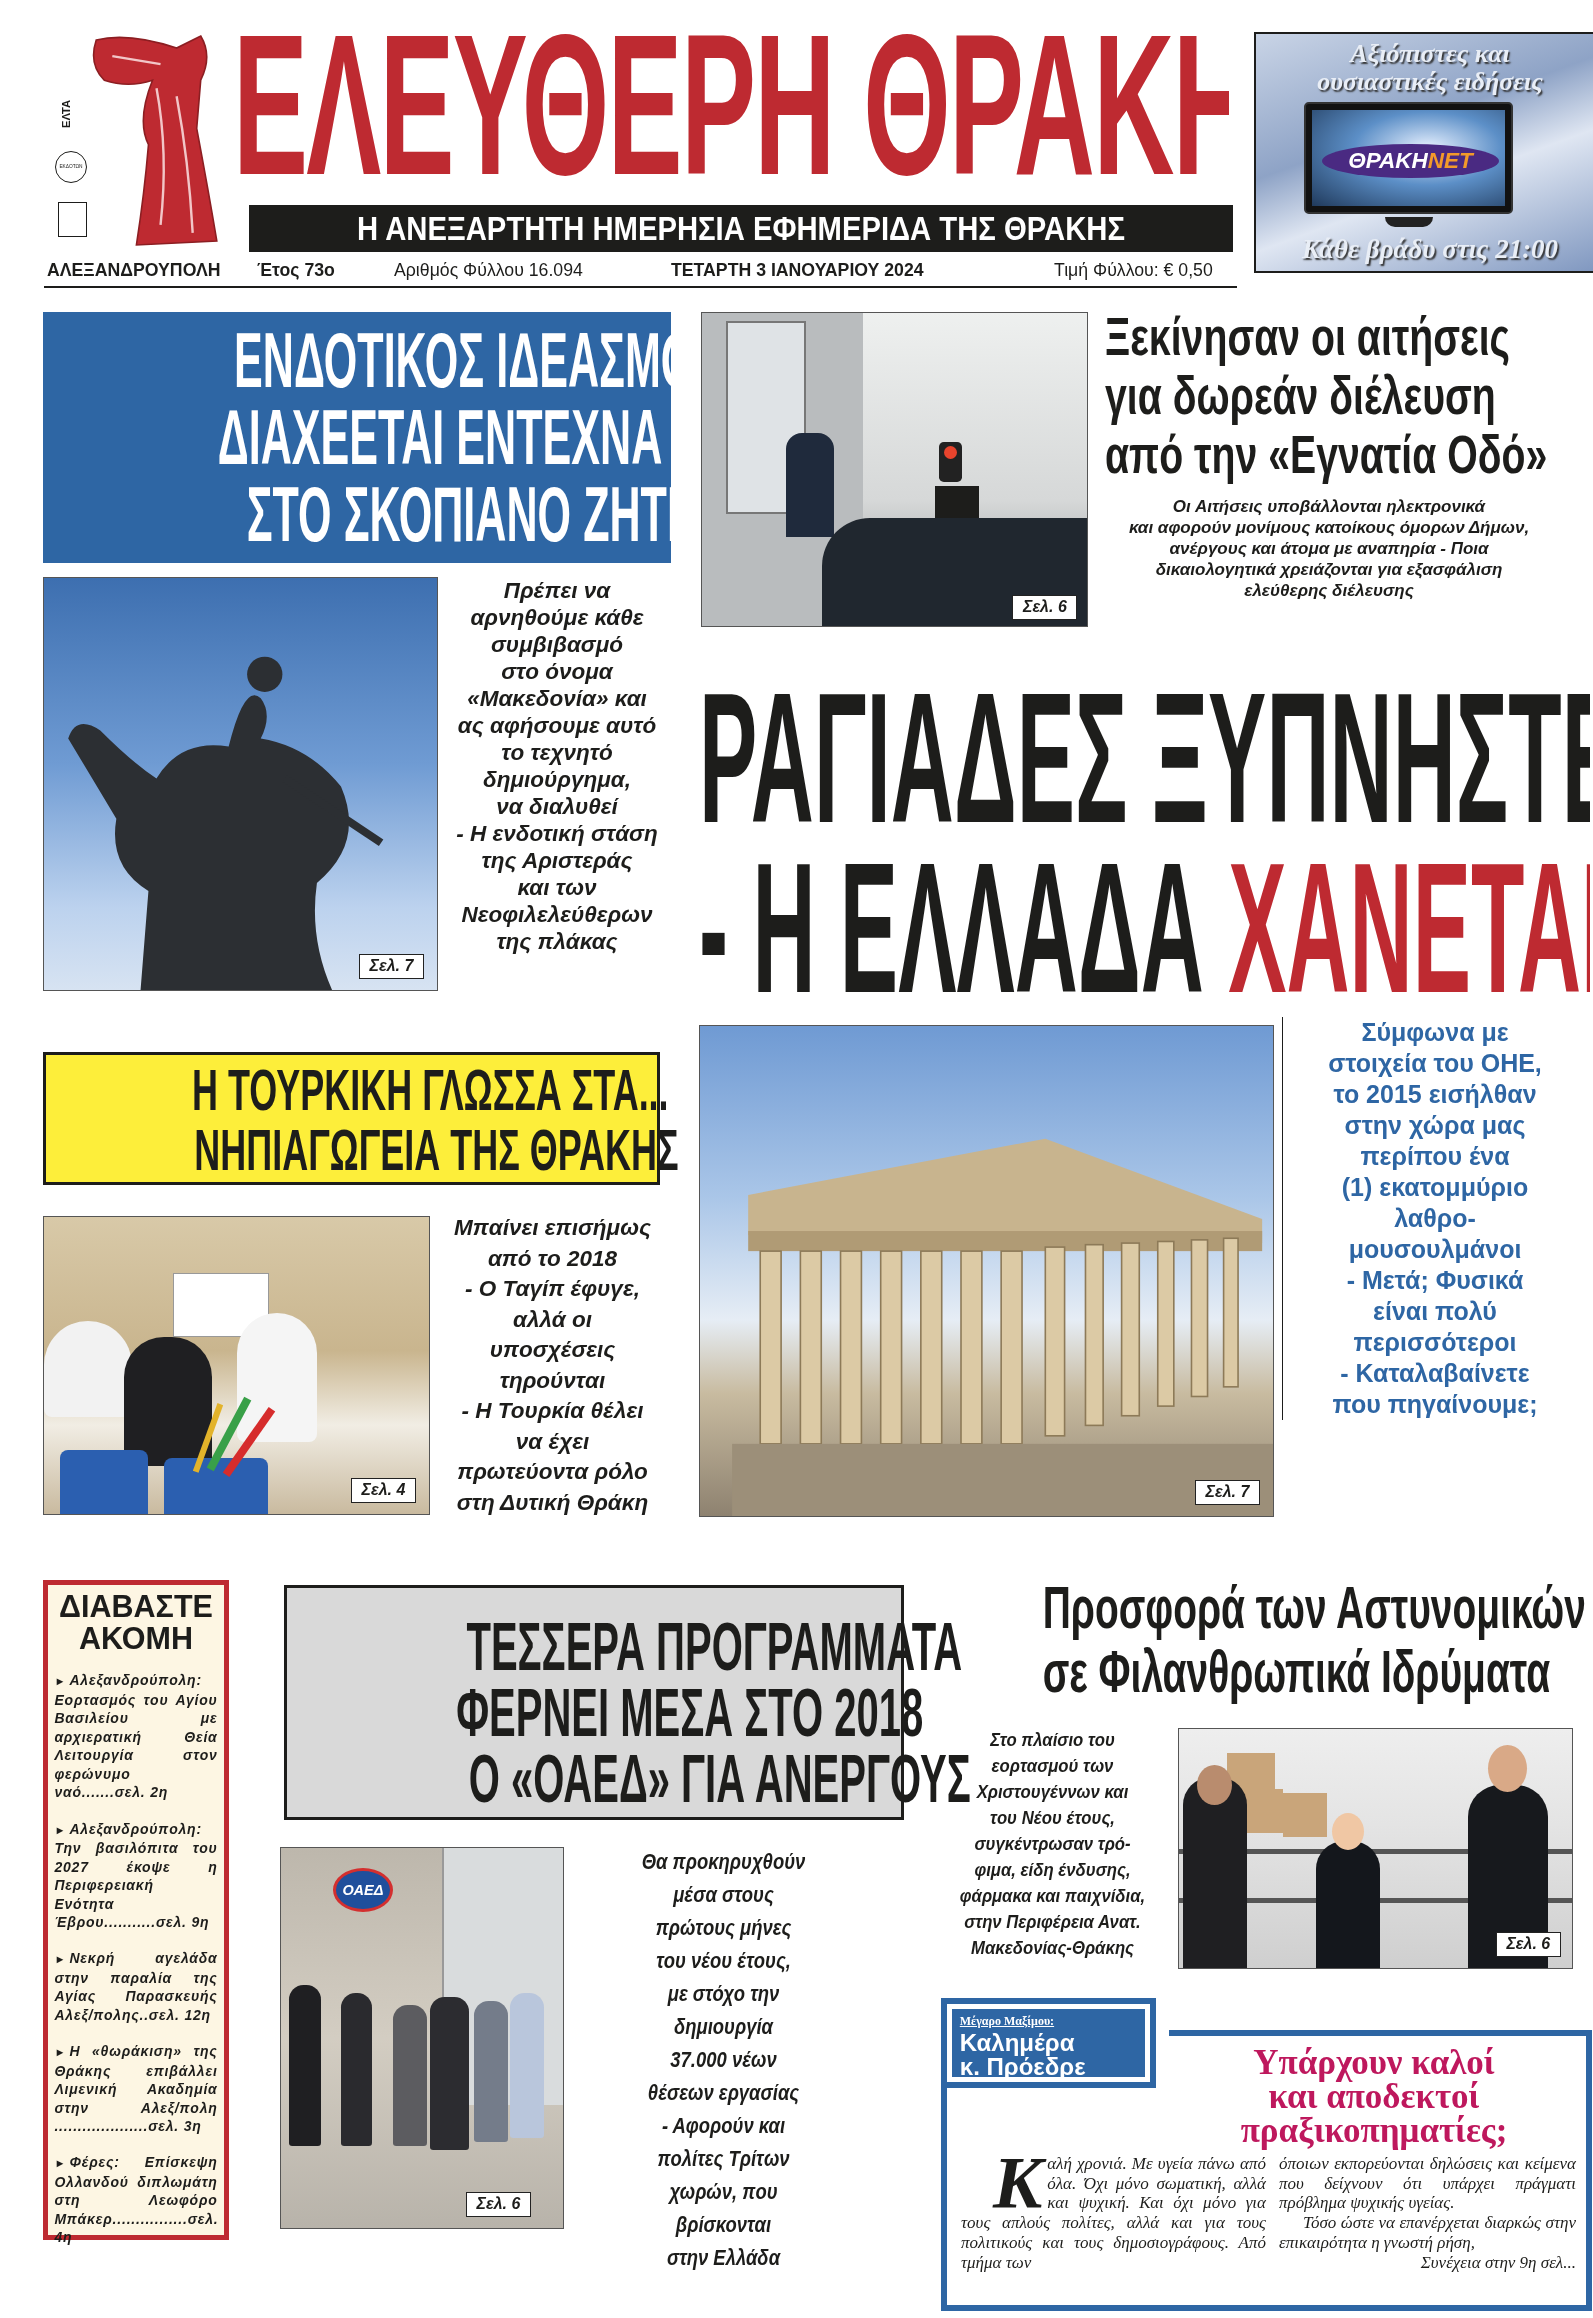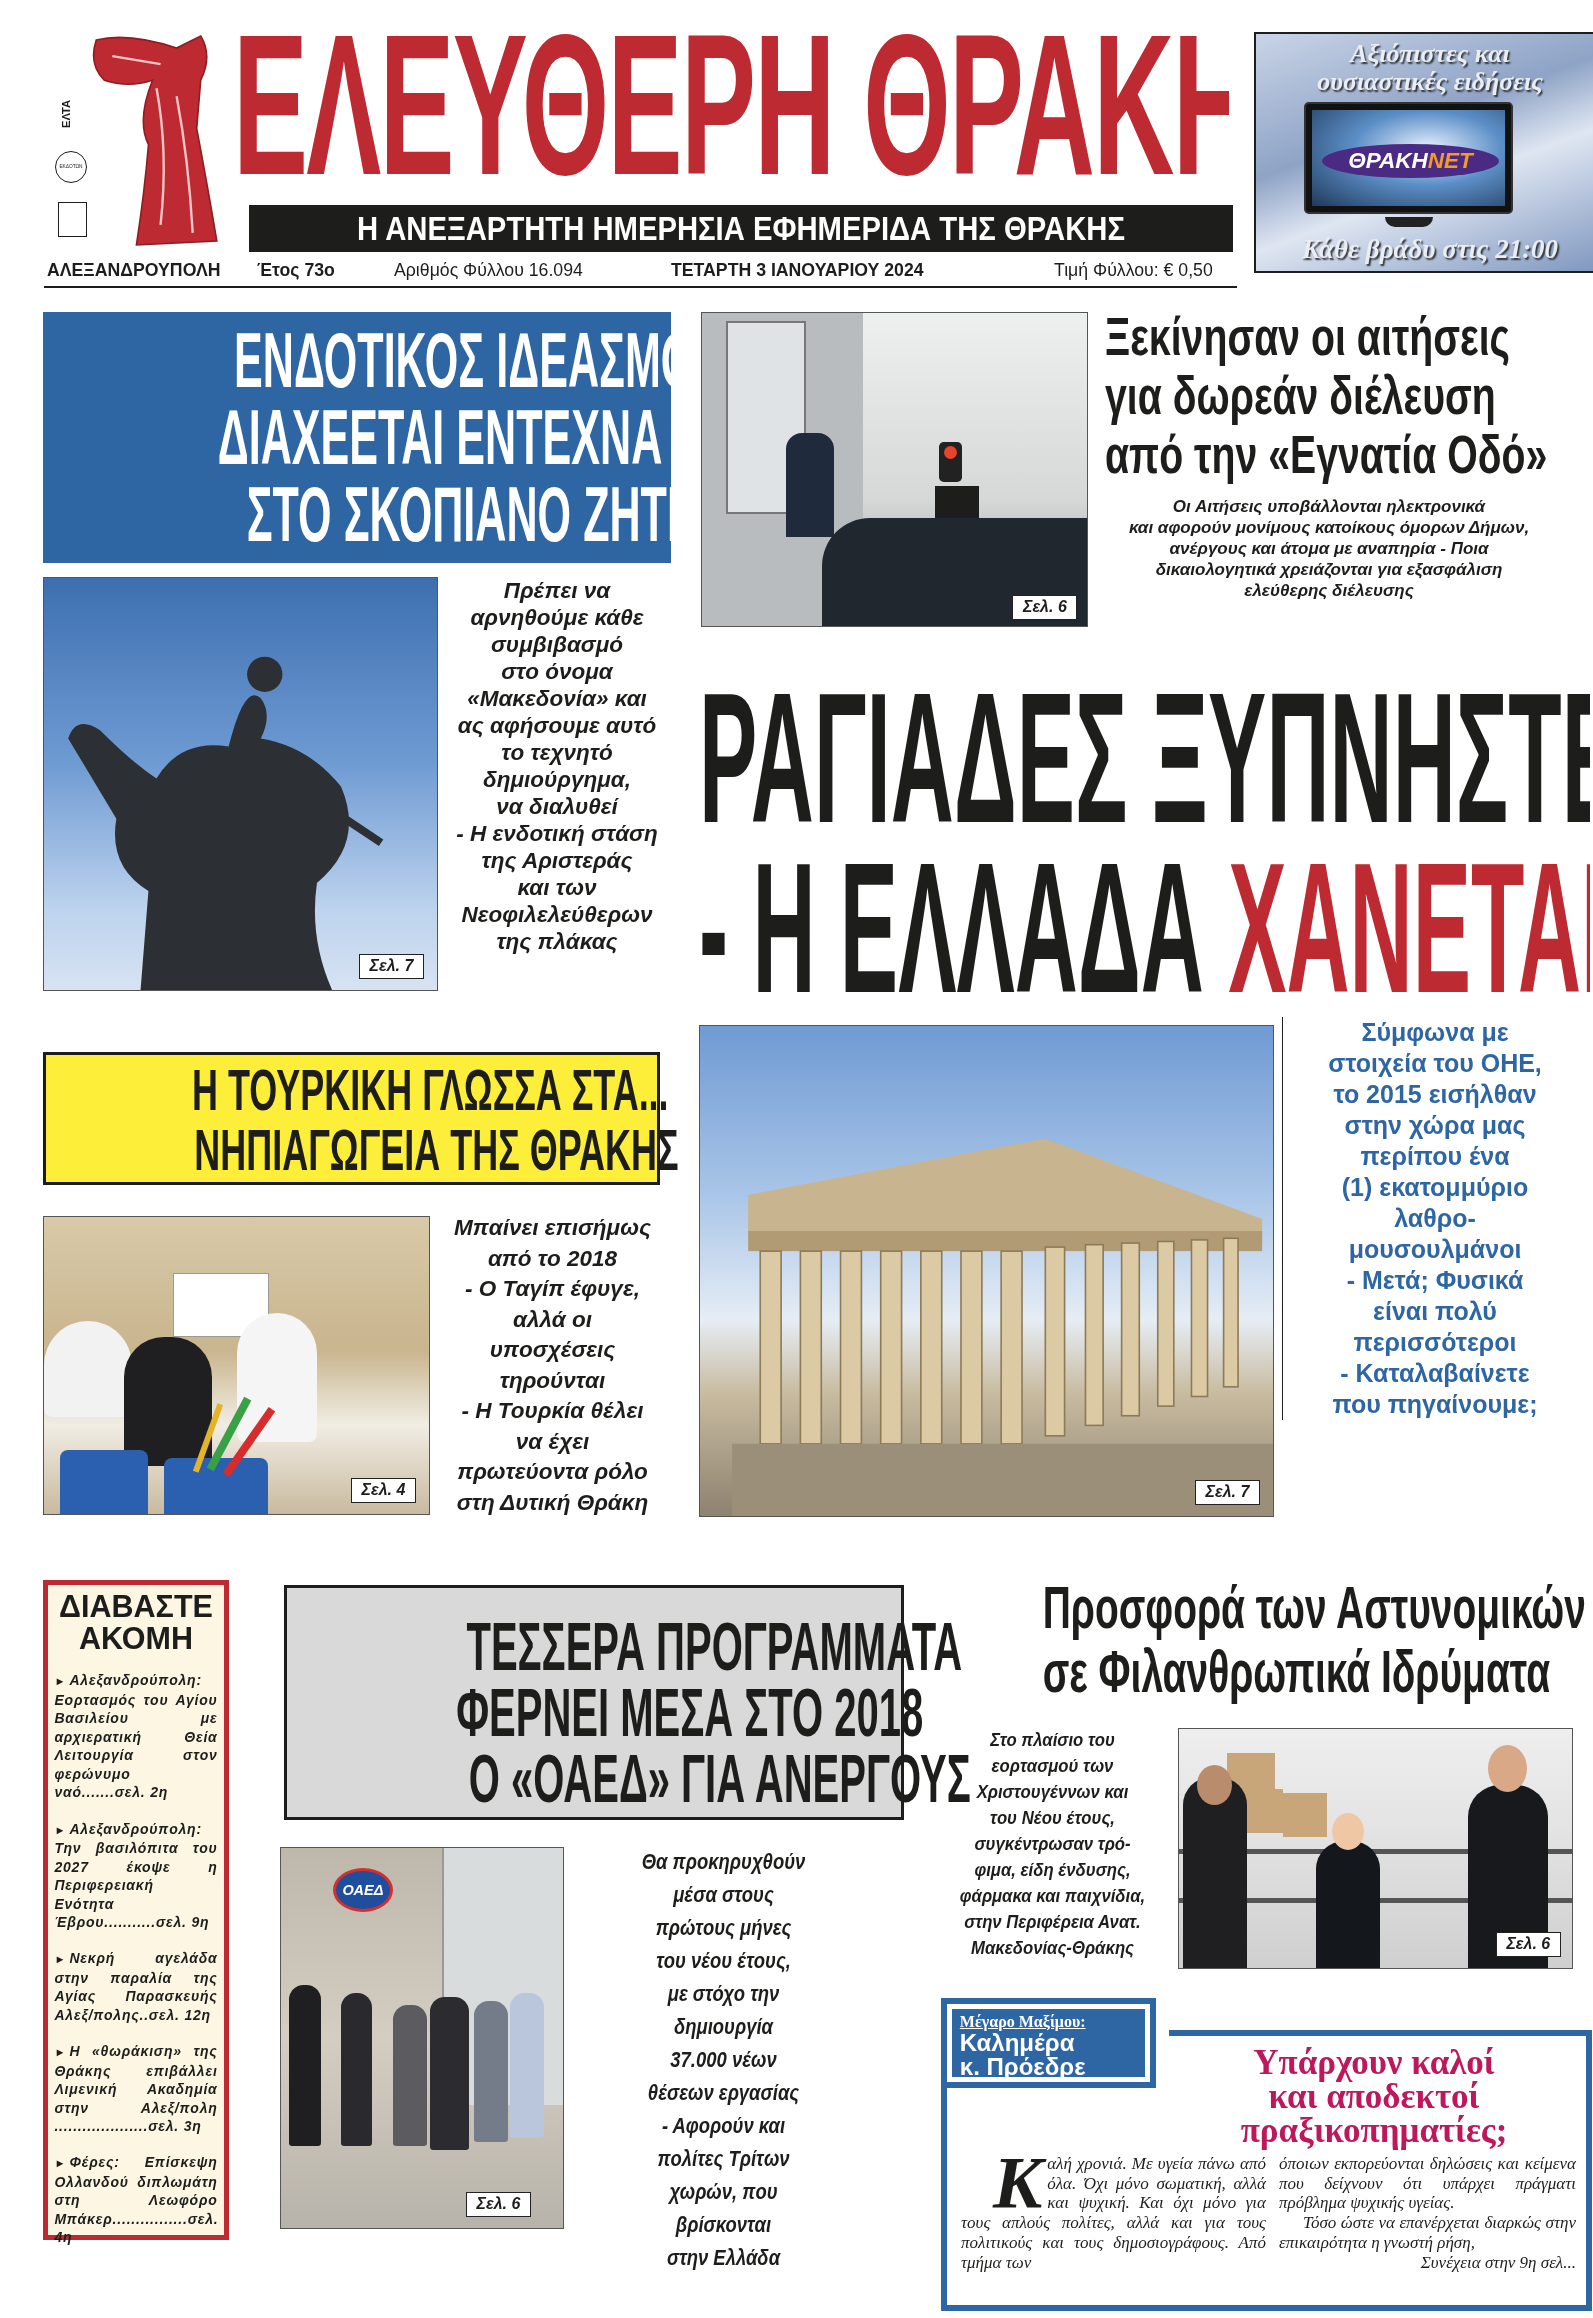--- a/index.html
+++ b/index.html
@@ -54,21 +54,21 @@
   #readmore-title { font-weight: 900; font-size: 30.5px; line-height: 32px; text-align: center; color: #1d1d1b; }
   .rm-item { font-style: italic; font-weight: 700; font-size: 14px; line-height: 18.5px; text-align: justify; letter-spacing: 0.8px; margin-top: 17.7px; color: #1d1d1b; }
   .rm-arrow { font-style: normal; font-size: 11.2px; margin-right: 3.2px; }
 
   
   .caption { position: absolute; text-align: center; font-style: italic; font-weight: 700; color: #1d1d1b; }
 
   
   #maximou-outer { left: 941px; top: 1998px; width: 215px; height: 90px; border: 6.4px solid #2e66a4; background: #fff; padding: 4.8px; }
   #maximou-inner { width: 100%; height: 100%; background: #2e66a4; padding: 3.2px 8px; }
-  #maximou-kicker { font-family: "Liberation Serif", serif; font-weight: 700; font-size: 16px; line-height: 19px; color: #fff; text-decoration: underline; }
+  #maximou-kicker { font-family: "Liberation Serif", serif; font-weight: 700; font-size: 12px; line-height: 19px; color: #fff; text-decoration: underline; }
   #maximou-title { font-weight: 700; font-size: 24px; line-height: 24px; color: #fff; }
   #col-frame { left: 941px; top: 2032px; width: 651px; height: 279px; border: 6.4px solid #2e66a4; border-top: none; }
   #col-topline { left: 1169px; top: 2030px; width: 423px; height: 6.4px; background: #2e66a4; }
   #col-title { left: 1157px; top: 2046px; width: 434px; text-align: center; font-family: "Liberation Serif", serif; font-weight: 700; font-size: 35px; line-height: 34px; color: #be185d; }
   .col-text { position: absolute; font-family: "Liberation Serif", serif; font-style: italic; font-size: 17px; line-height: 19.7px; text-align: justify; color: #1d1d1b; }
   #dropcap { float: left; font-family: "Liberation Serif", serif; font-style: italic; font-weight: 700; font-size: 74px; line-height: 59px; margin: 0 4.8px 0 32px; }
 </style>
 </head>
 <body>
 

